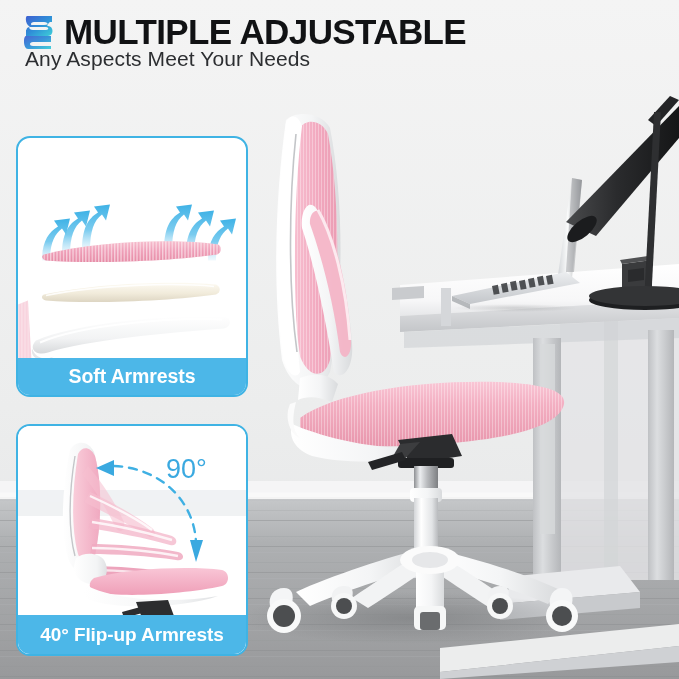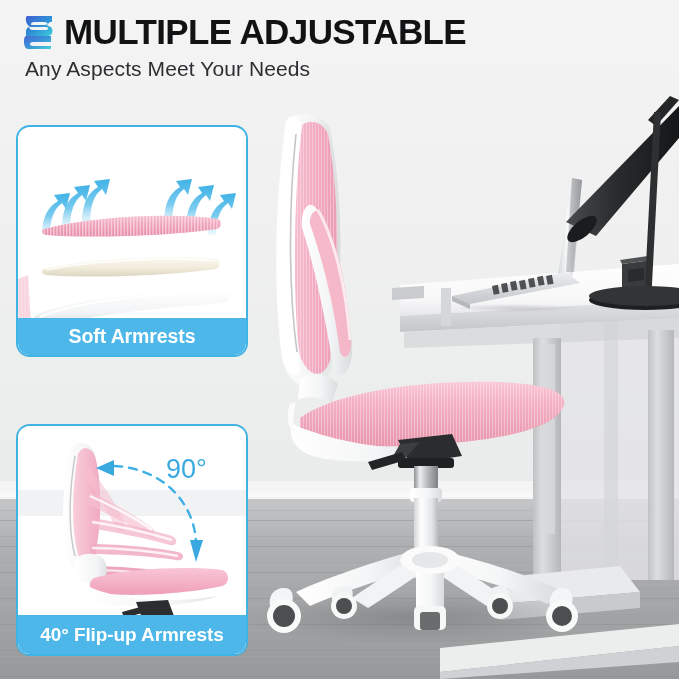--- a/index.html
+++ b/index.html
@@ -20,36 +20,36 @@
 
   
   #header { position:absolute; left:0; top:0; width:679px; height:96px; z-index:40; }
   #logo-icon { position:absolute; left:24px; top:14px; width:30px; height:36px; }
   #title {
     position:absolute; left:64px; top:12px;
     font-size:35px; font-weight:bold; letter-spacing:-0.6px;
     color:#111214; white-space:nowrap;
   }
   #subtitle {
-    position:absolute; left:25px; top:57px;
+    position:absolute; left:25px; top:47px;
     font-size:21px; font-weight:400; letter-spacing:0.1px;
     color:#2c2e31; white-space:nowrap;
   }
 
   
   .callout {
     position:absolute; left:16px;
     width:232px;
     border:2px solid #3fb3e4;
     border-radius:14px;
     background:#ffffff;
     overflow:hidden;
     z-index:30;
   }
-  #callout-1 { top:125px; height:232px; }
+  #callout-1 { top:136px; height:261px; }
   #callout-2 { top:396px; height:232px;margin-top:28px; }
   .callout-art { position:absolute; left:0; top:0; width:100%; height:100%; }
   .callout-label {
     position:absolute; left:0; right:0; bottom:0;
     height:37px;
     background:#4cb7e8;
     color:#ffffff;
     font-size:19.5px; font-weight:bold;
     display:flex; align-items:center; justify-content:center;
     letter-spacing:-0.1px;

